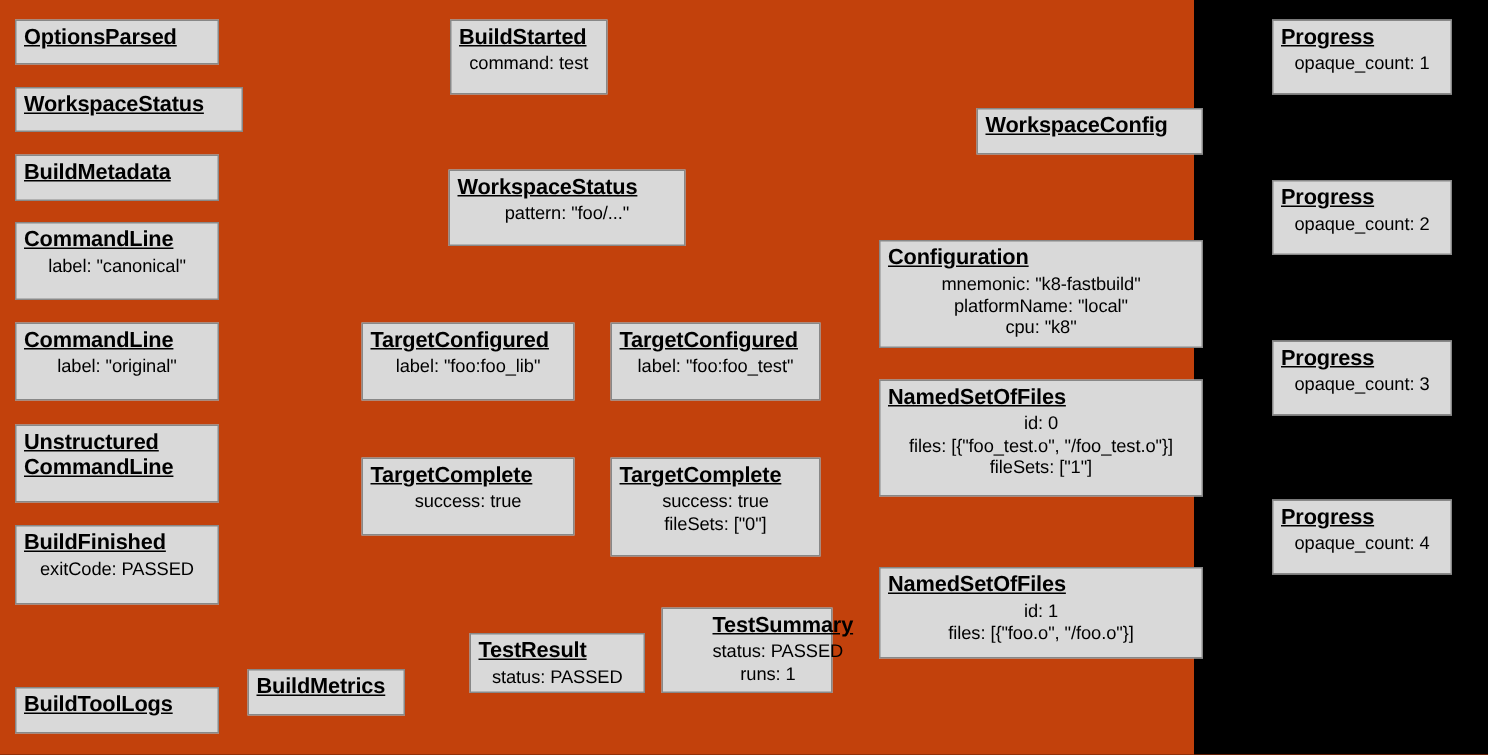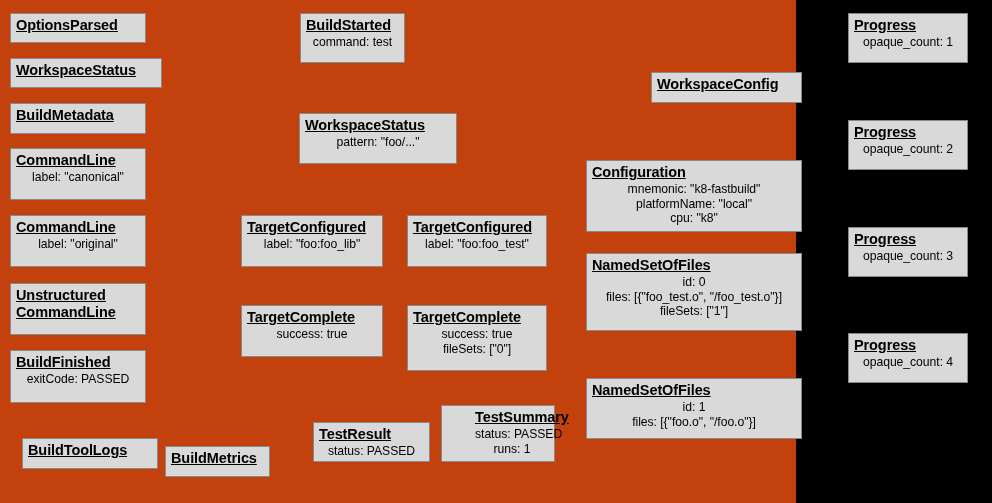--- a/index.html
+++ b/index.html
@@ -184,19 +184,19 @@
         <span class="node-attr">status: PASSED</span>
         <span class="node-attr">runs: 1</span>
       </span>
     </div>
     <div class="node" style="left: 313px; top: 422px; width: 117px; height: 40px; background: rgb(217, 217, 217); border-color: rgb(136, 136, 136); color: rgb(0, 0, 0);">
       <span class="node-title">TestResult</span>
       <span class="node-attrs">
         <span class="node-attr">status: PASSED</span>
       </span>
     </div>
-    <div class="node" style="left: 10px; top: 438px; width: 136px; height: 31px; background: rgb(217, 217, 217); border-color: rgb(136, 136, 136); color: rgb(0, 0, 0); margin-left: 12px;">
+    <div class="node" style="left: 10px; top: 458px; width: 136px; height: 31px; background: rgb(217, 217, 217); border-color: rgb(136, 136, 136); color: rgb(0, 0, 0);">
       <span class="node-title">BuildToolLogs</span>
     </div>
     <div class="node" style="left: 165px; top: 446px; width: 105px; height: 31px; background: rgb(217, 217, 217); border-color: rgb(136, 136, 136); color: rgb(0, 0, 0);">
       <span class="node-title">BuildMetrics</span>
     </div>
   </div>
 
 </body></html>

